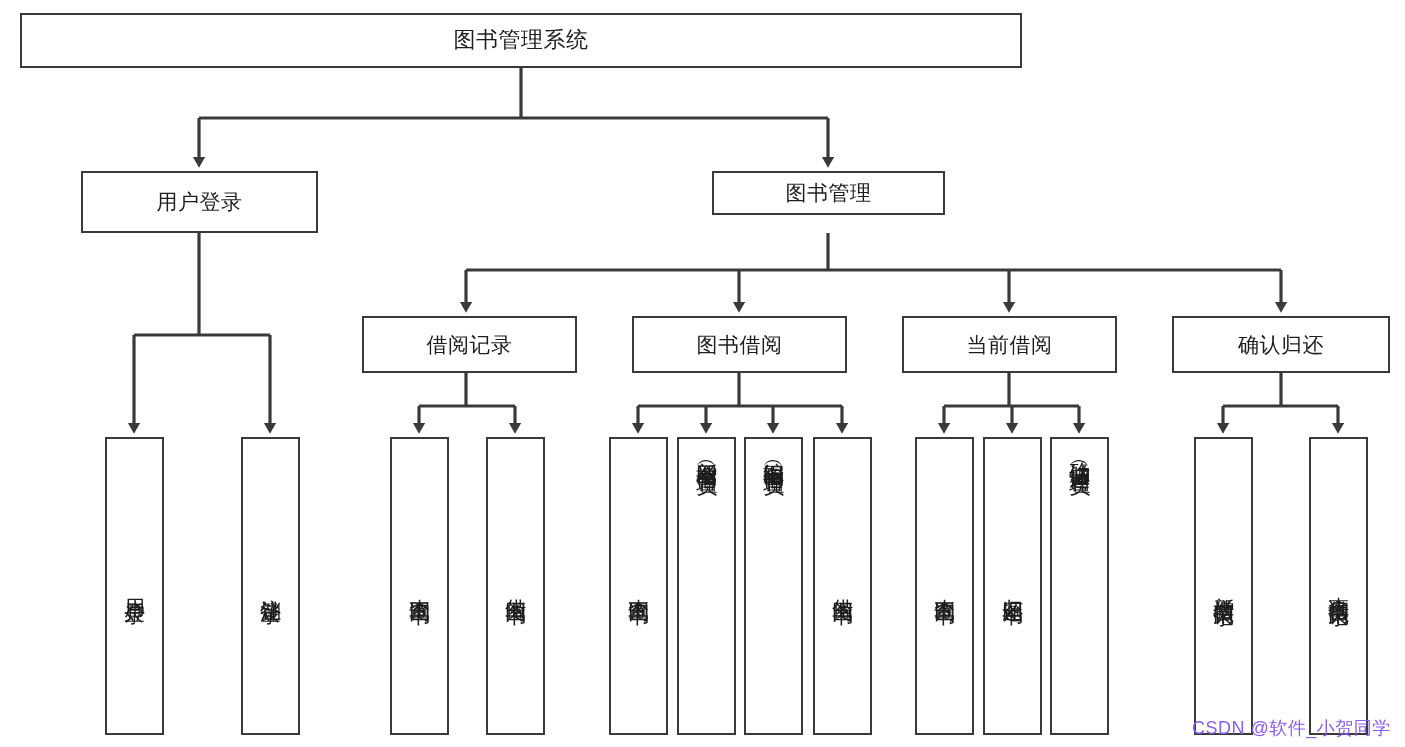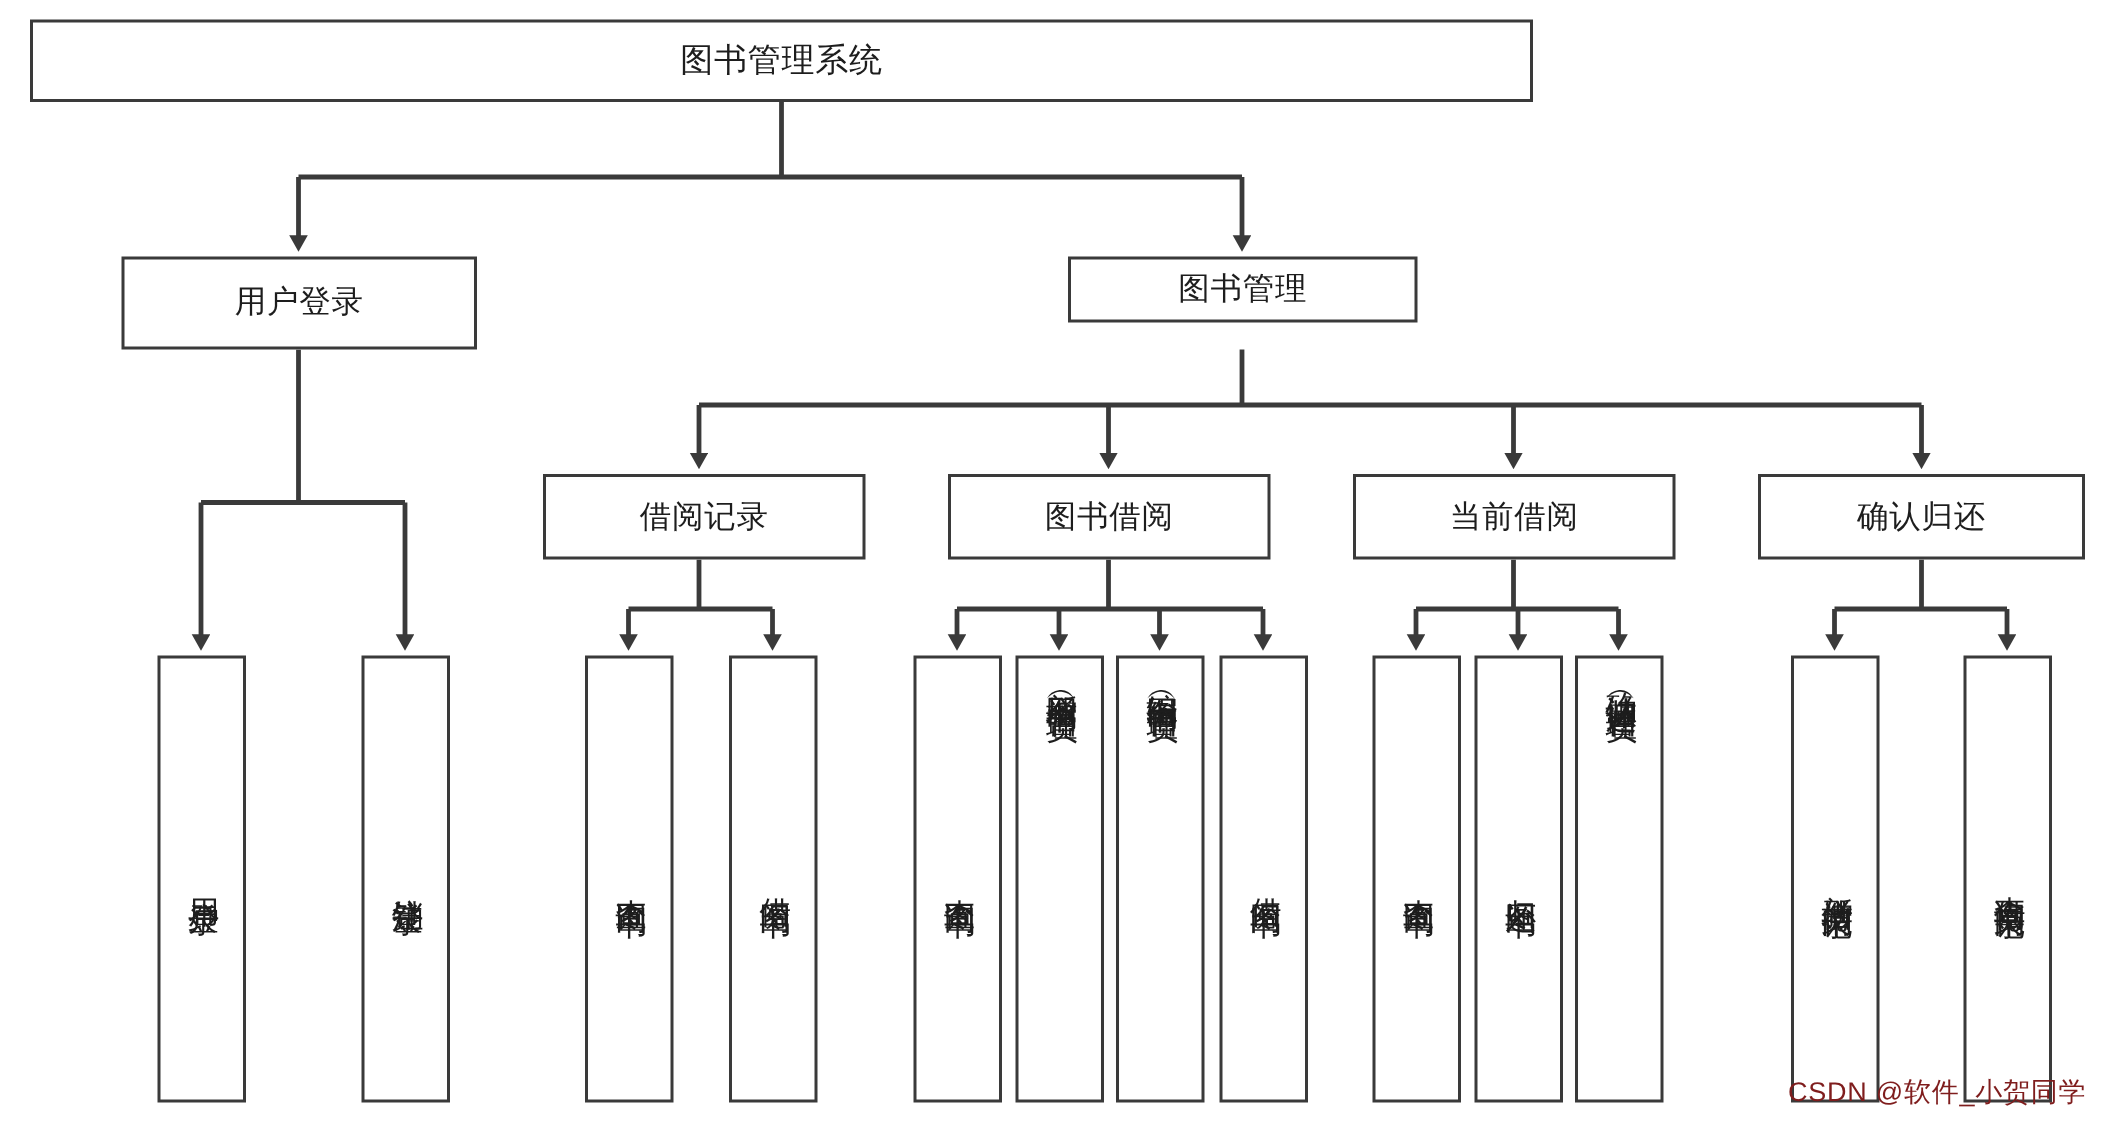--- a/index.html
+++ b/index.html
@@ -63,21 +63,21 @@
     letter-spacing: 2px;
   }
   
   .node.vert.centered {
     align-items: center;
     padding-top: 0;
   }
   .watermark {
     position: absolute;
     font-size: 18px;
-    color: #7f1d1d;
+    color: #8b5cf6;
     white-space: nowrap;
     letter-spacing: 0.5px;
   }
 </style>
 </head>
 <body>
 
 <div id="canvas">
 
   <svg id="wires" viewBox="0 0 1405 747" xmlns="http://www.w3.org/2000/svg">

